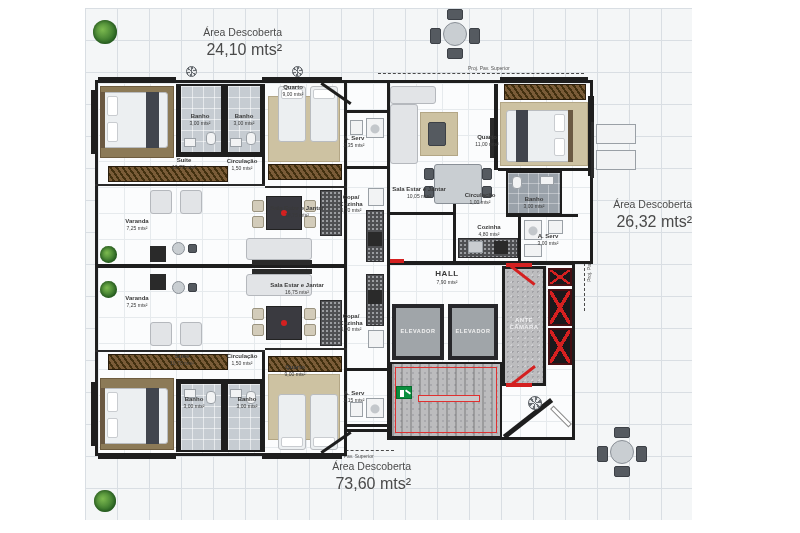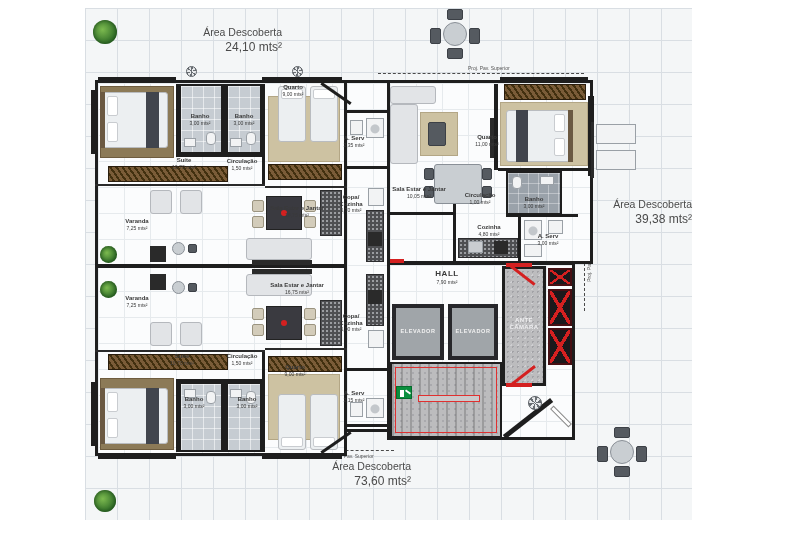--- a/index.html
+++ b/index.html
@@ -61,41 +61,41 @@
   .ptop{border-radius:50%;background:#c9ced2;border:1px solid #8a9097;}
   .dash-h{border-top:1.6px dashed #4a4a4a;}
   .dash-v{border-left:1.6px dashed #4a4a4a;}
   .door{background:#fff;border:1px solid #8a8a8a;}
   
   .rl{position:absolute;text-align:center;color:#3a3a3a;line-height:1.12;}
   .rl .nm{display:block;font-size:6px;font-weight:bold;}
   .rl .ar{display:block;font-size:5.5px;transform:scale(.92);transform-origin:top center;}
   .hall .nm{font-size:8px;letter-spacing:.5px;}
   .al{position:absolute;text-align:right;color:#4a4a4a;font-size:10.5px;line-height:1.3;}
-  .al .ar{font-size:12px;}
+  .al .ar{font-size:16px;}
   .pj{position:absolute;font-size:5px;color:#555;white-space:nowrap;}
   .elv{position:absolute;color:#f2f2f2;font-size:5.5px;font-weight:bold;letter-spacing:.6px;
        width:100%;text-align:center;top:50%;margin-top:-4px;}
   .ante-t{position:absolute;color:#efeff1;font-size:6px;font-weight:bold;letter-spacing:.4px;
        width:100%;text-align:center;top:42%;line-height:1.25;}
 </style>
 </head>
 <body>
 
 <div id="stage">
 
   <div class="a patio" style="left:85px;top:8px;width:607px;height:512px;"></div>
 
   <div class="al" style="left:202px;top:26px;width:80px;">
     <span>Área Descoberta</span><br>
     <span class="ar">24,10 mts²</span>
   </div>
   <div class="al" style="left:612px;top:198px;width:80px;">
     <span>Área Descoberta</span><br>
-    <span class="ar">39,38 mts²</span>
+    <span class="ar">26,32 mts²</span>
   </div>
   <div class="al" style="left:331px;top:460px;width:80px;">
     <span>Área Descoberta</span><br>
     <span class="ar">73,60 mts²</span>
   </div>
 
   <div class="a dash-h" style="left:378px;top:73px;width:206px;height:2px;"></div>
   <div class="pj" style="left:468px;top:65px;">Proj. Pav. Superior</div>
   <div class="a dash-v" style="left:584px;top:213px;width:2px;height:98px;"></div>
   <div class="pj" style="left:566px;top:258px;transform:rotate(-90deg);transform-origin:center;width:46px;text-align:center;">Proj. Pav. Superior</div>

